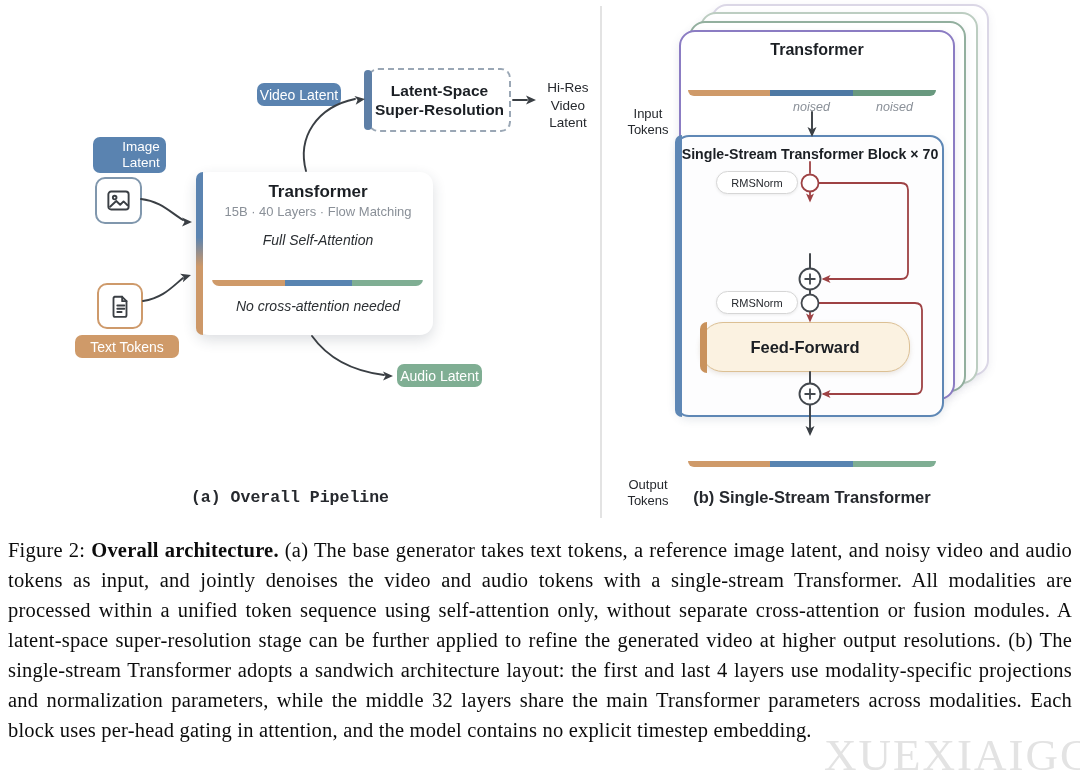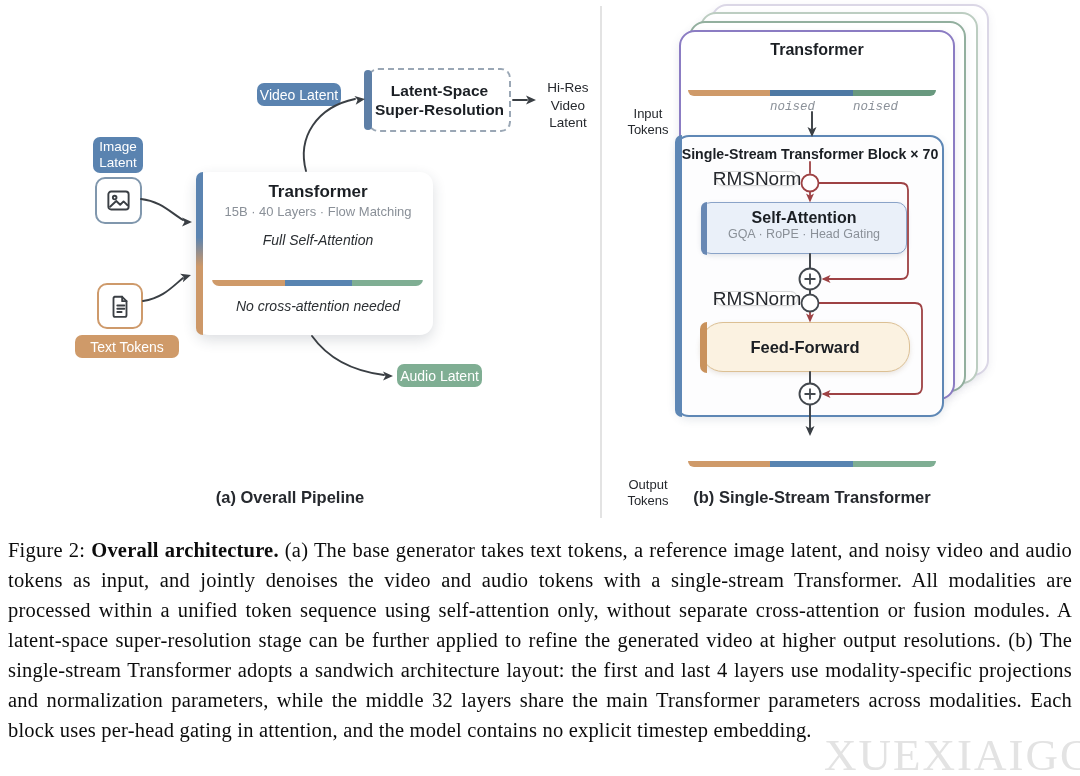--- a/index.html
+++ b/index.html
@@ -35,34 +35,34 @@
         border:1.5px solid #8aa3c8;border-radius:10px;box-sizing:border-box;text-align:center;
         box-shadow:0 2px 5px rgba(60,80,110,.15);}
   .sa-box .band{position:absolute;left:-1.5px;top:-1.5px;bottom:-1.5px;width:6px;
         background:#6888b4;border-radius:10px 0 0 10px;}
   .ff-box{position:absolute;left:700px;top:322px;width:210px;height:50px;background:#fbf2e1;
         border:1.5px solid #dcc094;border-radius:23px;box-sizing:border-box;
         display:flex;align-items:center;justify-content:center;
         box-shadow:0 2px 5px rgba(120,90,50,.15);}
   .ff-box .band{position:absolute;left:-1.5px;top:-1.5px;bottom:-1.5px;width:7px;
         background:#c9925c;border-radius:12px 0 0 12px;}
-  .rms{position:absolute;width:82px;height:15px;background:#fff;border:1.5px solid #d6d6d6;
+  .rms{position:absolute;width:82px;height:23px;background:#fff;border:1.5px solid #d6d6d6;
         border-radius:12px;box-sizing:border-box;display:flex;align-items:center;justify-content:center;
-        font-size:19px;color:#26292e;box-shadow:0 1px 3px rgba(0,0,0,.07);}
+        font-size:11px;color:#26292e;box-shadow:0 1px 3px rgba(0,0,0,.07);}
   
   .bar{position:absolute;display:flex;border-radius:7px;overflow:hidden;}
   .seg{height:100%;display:flex;align-items:center;justify-content:center;color:#fff;margin-top:24px;}
   .seg-a{font-size:15px;} .seg-b{font-size:14px;}
   .noise{background-image:
       radial-gradient(rgba(10,25,20,.30) 1px, rgba(0,0,0,0) 1.3px),
       radial-gradient(rgba(255,255,255,.22) 1px, rgba(0,0,0,0) 1.3px),
       radial-gradient(rgba(10,25,20,.22) 1px, rgba(0,0,0,0) 1.4px);
       background-size:4px 4px,7px 5px,5px 6px;background-position:0 0,2px 1px,1px 3px;}
   .lbl-sm{position:absolute;font-size:13px;line-height:15.5px;color:#26292e;text-align:center;margin-top:40px;}
-  .noised{position:absolute;font-style:italic;color:#8a9098;font-size:12.5px;font-family:Liberation Mono, monospace;}
+  .noised{position:absolute;font-style:italic;color:#8a9098;font-size:12.5px;text-align:center;}
   .panel-cap{position:absolute;font-weight:bold;font-size:16.5px;color:#26292e;text-align:center;}
   .divider{position:absolute;left:600px;top:6px;width:2px;height:512px;background:#e3e3e3;}
   .overlay{position:absolute;left:0;top:0;pointer-events:none;}
   .fig-caption{position:absolute;left:8px;top:535px;width:1064px;margin:0;z-index:2;
         font-family:"Liberation Serif",serif;font-size:20.5px;line-height:30px;
         text-align:justify;color:#0c0c0c;letter-spacing:.2px;}
   .watermark{position:absolute;right:-12px;top:729px;z-index:1;
         font-family:"Liberation Serif",serif;font-size:45px;letter-spacing:2px;color:#e3e3e3;}
 </style>
 </head>
@@ -77,21 +77,21 @@
     <div style="font-weight:bold;font-size:15.5px;line-height:19px;">Super-Resolution</div>
   </div>
   <div class="sr-band"></div>
 
   <div class="abs" style="left:533px;top:79px;width:70px;text-align:center;font-size:13.5px;line-height:17.5px;color:#26292e;">
     <div>Hi-Res</div>
     <div>Video</div>
     <div>Latent</div>
   </div>
 
-  <div class="pill" style="left:93px;top:137px;width:50px;height:36px;background:#5a83b0;flex-direction:column;font-size:13.5px;">
+  <div class="pill" style="left:93px;top:137px;width:50px;height:36px;background:#5a83b0;flex-direction:column;font-size:13.5px;padding-left:23px;">
     <div>Image</div>
     <div>Latent</div>
   </div>
 
   <div class="icon-box" style="left:95px;top:177px;width:43px;height:43px;border:2px solid #8097ad;">
     <svg width="27" height="27" viewBox="0 0 24 24" fill="none" stroke="#3a3f44" stroke-width="1.7" stroke-linecap="round" stroke-linejoin="round">
       <rect x="3" y="4" width="18" height="16" rx="2.5"></rect>
       <circle cx="8.6" cy="9.4" r="1.6"></circle>
       <path d="M4.5 17.5 L10 12.5 L13.5 15.8 L16.5 12.8 L20 16.2"></path>
     </svg>
@@ -115,21 +115,21 @@
     <div class="abs" style="left:7px;right:0;top:32px;text-align:center;font-size:13px;color:#8a9098;">15B · 40 Layers · Flow Matching</div>
     <div class="abs" style="left:7px;right:0;top:60px;text-align:center;font-style:italic;font-size:14px;color:#2b2f33;">Full Self-Attention</div>
     <div class="bar" style="left:16px;top:84px;width:211px;height:30px;">
       <div class="seg seg-a" style="width:73px;background:#cf9a69;">Text</div>
       <div class="seg seg-a" style="width:67px;background:#5884b1;">Video</div>
       <div class="seg seg-a" style="width:71px;background:#7fae93;">Audio</div>
     </div>
     <div class="abs" style="left:7px;right:0;top:126px;text-align:center;font-style:italic;font-size:14px;color:#2b2f33;">No cross-attention needed</div>
   </div>
 
-  <div class="panel-cap" style="left:150px;top:488px;width:280px;">(a) Overall Pipeline</div>
+  <div class="panel-cap" style="left:150px;top:488px;width:280px;font-family:Liberation Mono, monospace;">(a) Overall Pipeline</div>
 
   <div class="divider"></div>
 
   <div class="ghost" style="left:711px;top:4px;width:278px;height:372px;border:2px solid #dbd7e6;"></div>
   <div class="ghost" style="left:700px;top:12px;width:278px;height:372px;border:2px solid #bccdc1;"></div>
   <div class="ghost" style="left:689px;top:21px;width:277px;height:371px;border:2px solid #92af9e;"></div>
   <div class="purple-card"></div>
 
   <div class="abs" style="left:679px;top:41px;width:276px;text-align:center;font-weight:bold;font-size:16px;">Transformer</div>
 
@@ -147,25 +147,20 @@
   <div class="noised" style="left:853px;top:100px;width:83px;">noised</div>
 
   <div class="block-box">
     <div class="band"></div>
   </div>
   <div class="abs" style="left:678px;top:146px;width:264px;text-align:center;font-weight:bold;font-size:14.2px;white-space:nowrap;">Single-Stream Transformer Block × 70</div>
 
   <div class="rms" style="left:716px;top:171px;">RMSNorm</div>
   <div class="rms" style="left:716px;top:291px;">RMSNorm</div>
 
-  <div class="sa-box">
-    <div class="band"></div>
-    <div style="margin-top:6px;font-weight:bold;font-size:16px;">Self-Attention</div>
-    <div style="font-size:12.5px;color:#8a9098;">GQA · RoPE · Head Gating</div>
-  </div>
 
   <div class="ff-box">
     <div class="band"></div>
     <div style="font-weight:bold;font-size:16.5px;">Feed-Forward</div>
   </div>
 
   <div class="lbl-sm" style="left:618px;top:437px;width:60px;">
     <div>Output</div>
     <div>Tokens</div>
   </div>

